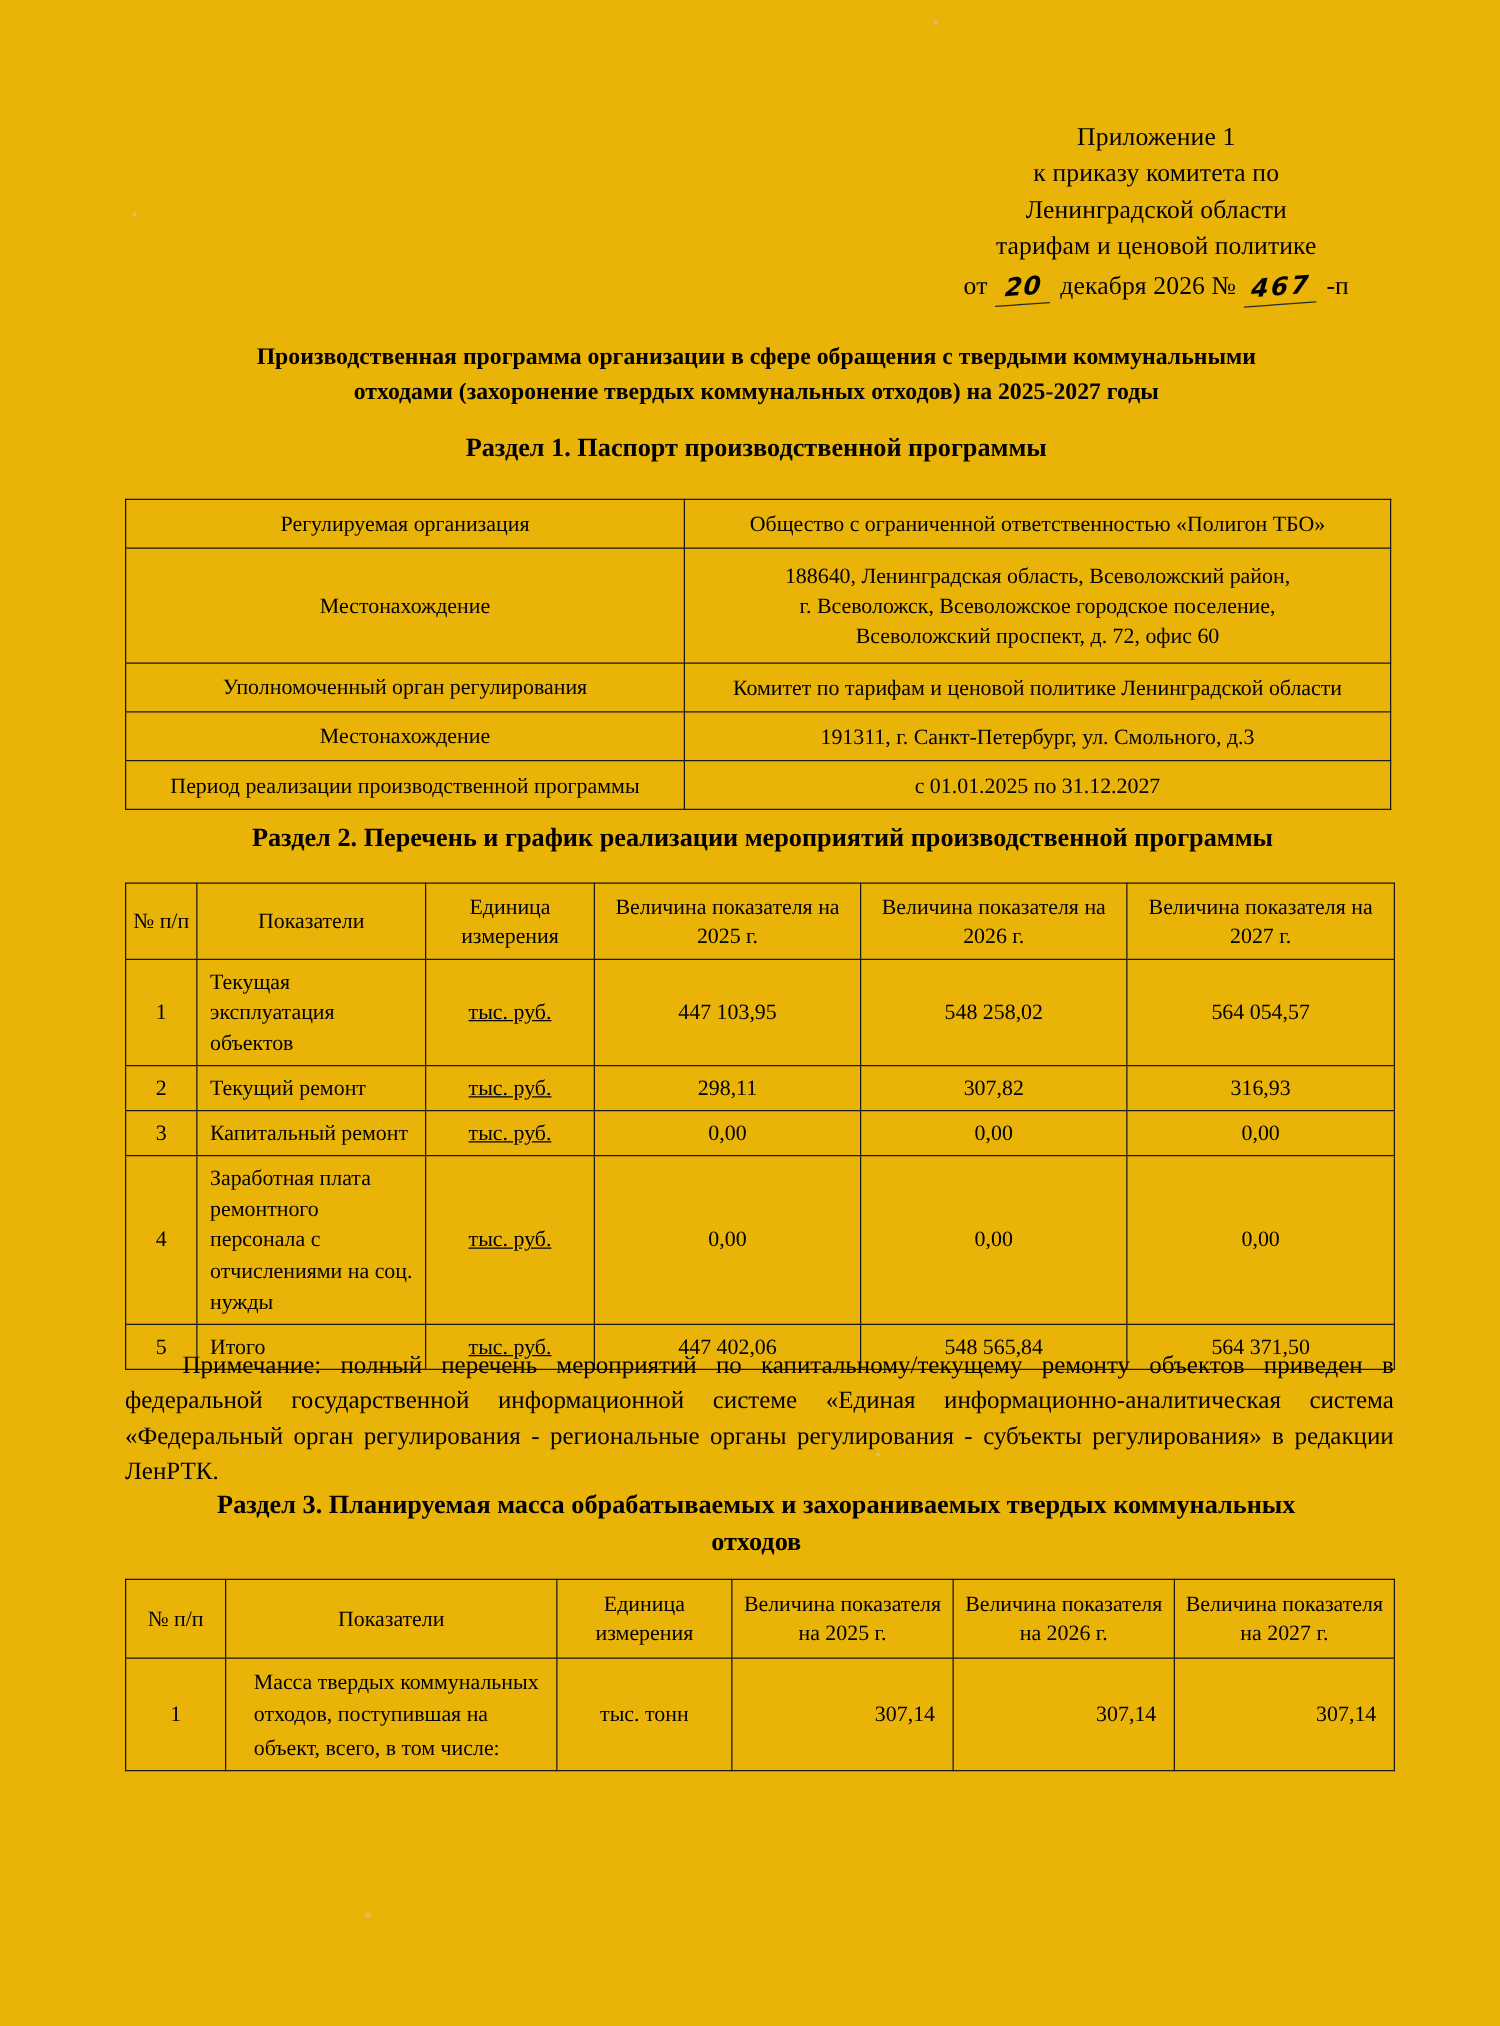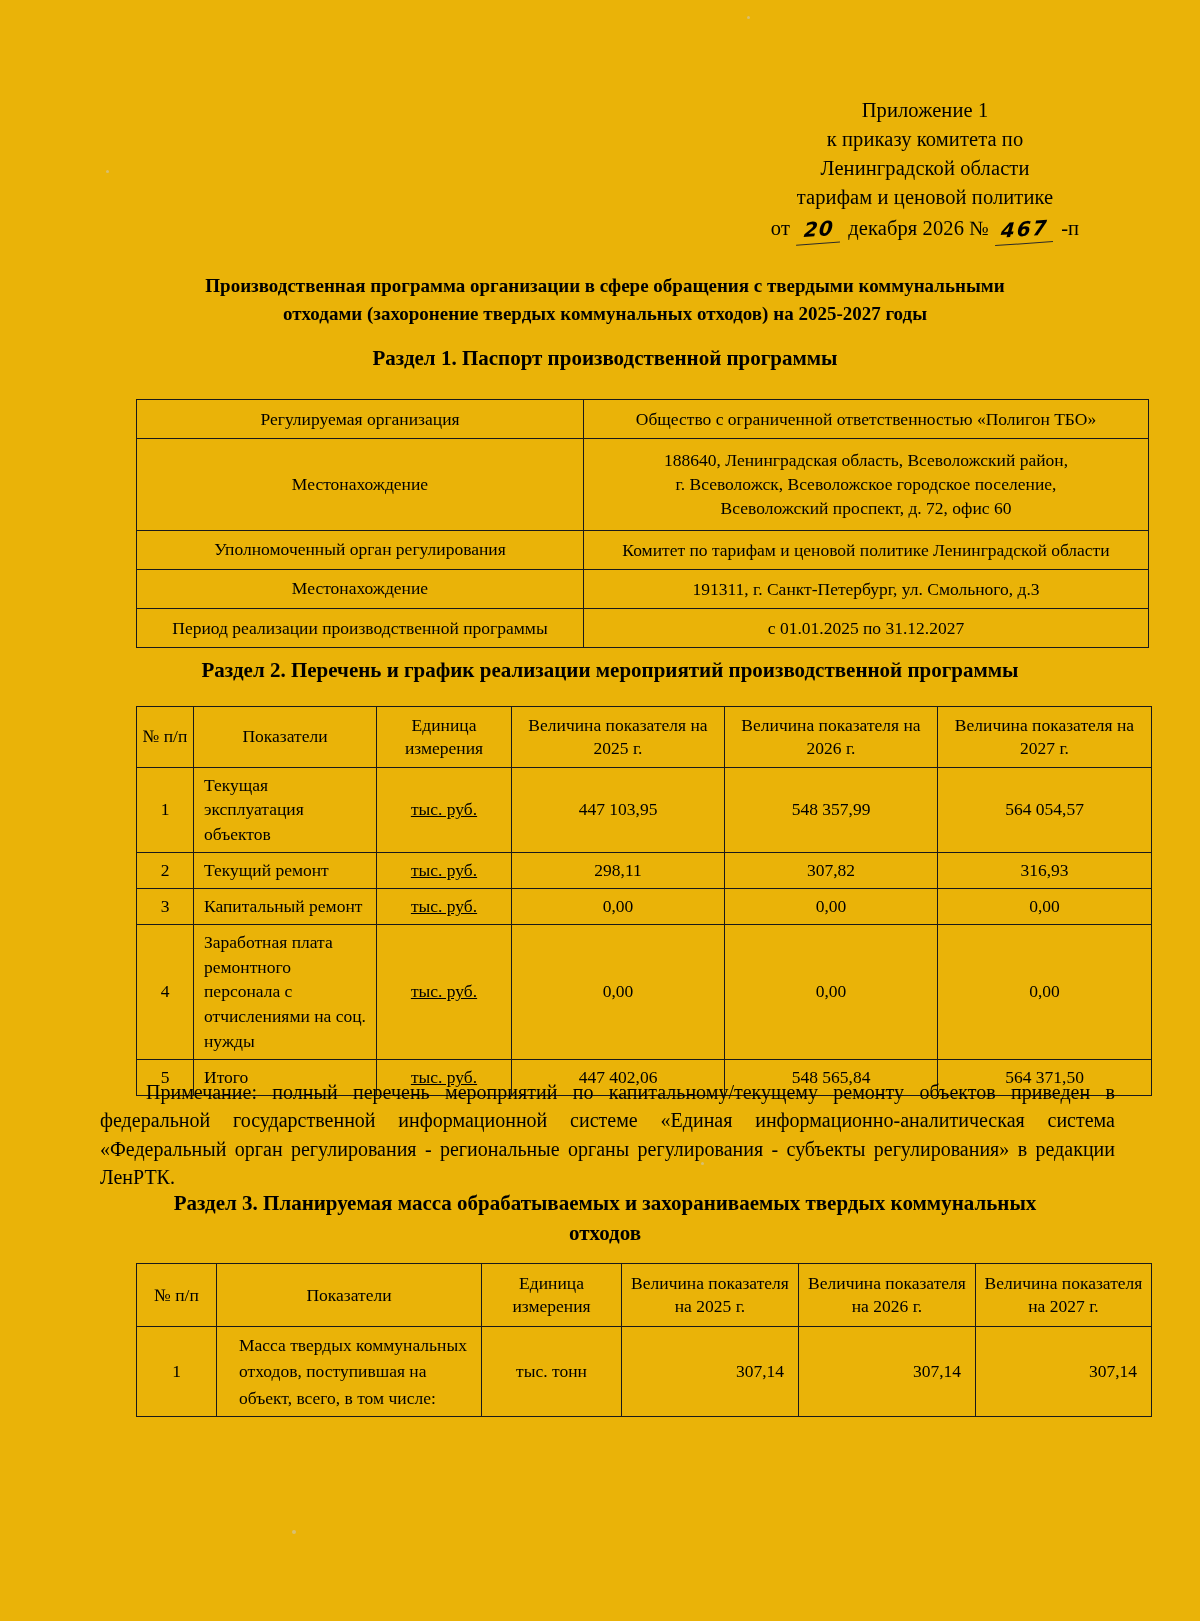--- a/index.html
+++ b/index.html
@@ -84,21 +84,20 @@
   #sec2-title { left: 100px; top: 656px; width: 1020px; }
   #sec3-title { left: 100px; top: 1189px; width: 1010px; }
 
   
   table.doc-table {
     position: absolute;
     border-collapse: collapse;
     font-size: 17.5px;
     line-height: 1.3;
     table-layout: fixed;
-    margin-left: 36px;
   }
   table.doc-table td, table.doc-table th {
     border: 1.3px solid #1a1a1a;
     padding: 5px 7px;
     vertical-align: middle;
     font-weight: normal;
   }
   .c { text-align: center; }
 
   
@@ -272,21 +271,21 @@
       <tbody>
         <tr>
           <td class="idx">1</td>
           <td class="name">
             <span class="ml">Текущая</span>
             <span class="ml">эксплуатация</span>
             <span class="ml">объектов</span>
           </td>
           <td class="unit">тыс. руб.</td>
           <td class="num">447 103,95</td>
-          <td class="num">548 357,99</td>
+          <td class="num">548 258,02</td>
           <td class="num">564 054,57</td>
         </tr>
         <tr>
           <td class="idx">2</td>
           <td class="name">
             <span class="ml">Текущий ремонт</span>
           </td>
           <td class="unit">тыс. руб.</td>
           <td class="num">298,11</td>
           <td class="num">307,82</td>

